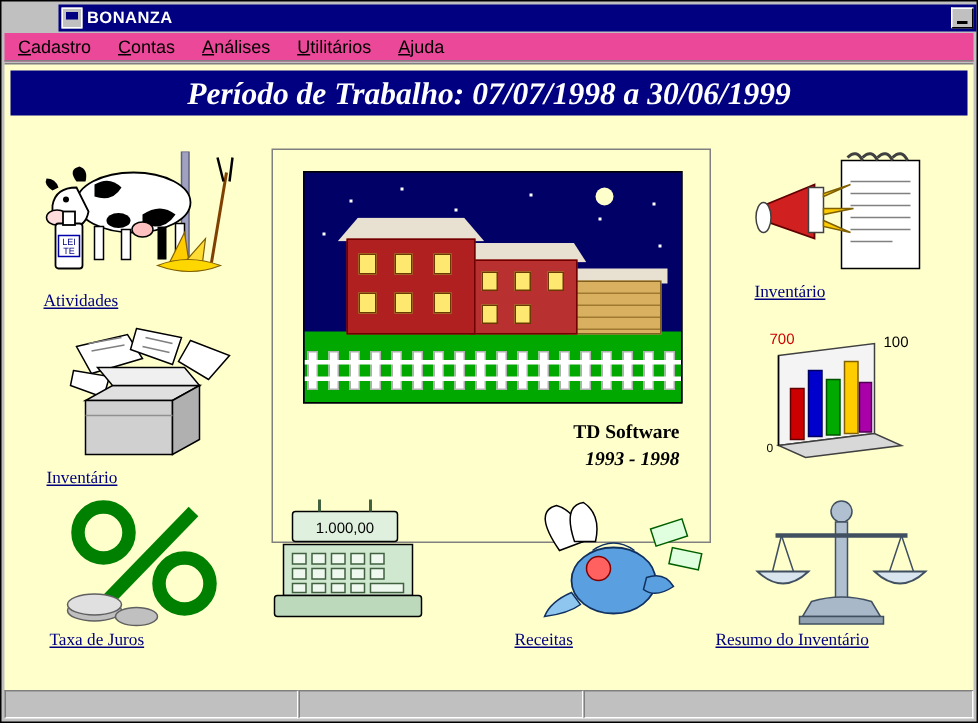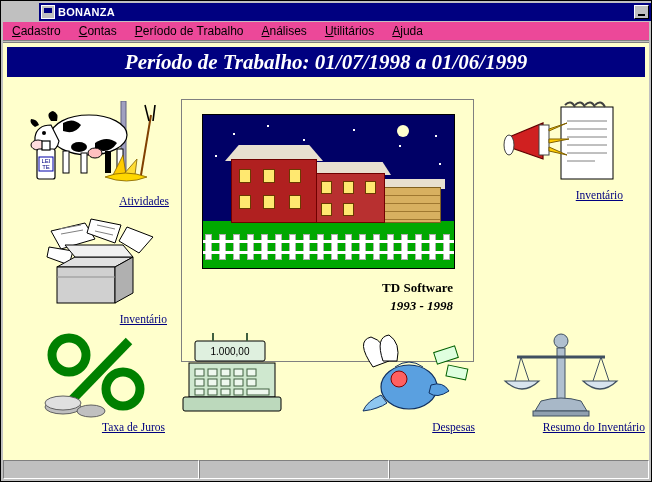--- a/index.html
+++ b/index.html
@@ -132,21 +132,21 @@
     font-weight: bold;
     font-size: 21px;
     display: flex;
     align-items: center;
     justify-content: center;
     box-sizing: border-box;
   }
   
   .icon-item {
     position: absolute;
-    text-align: right;
+    text-align: left;
   }
   .icon-label {
     font-size: 11.5px;
     color: #000080;
     text-decoration: underline;
     white-space: nowrap;
     margin-top: 2px;
     font-family: "Liberation Serif", serif;
   }
   .art {
@@ -259,29 +259,28 @@
     <div class="title-buttons">
       <div class="tbtn tbtn-min"></div>
       <div class="tbtn tbtn-max"></div>
       <div class="tbtn tbtn-close">×</div>
     </div>
   </div>
 
   <div class="menu-bar">
     <div class="menu-item"><u>C</u><span>adastro</span></div>
     <div class="menu-item"><u>C</u><span>ontas</span></div>
-    <div class="menu-item"><u>P</u><span>eríodo de Trabalho</span></div>
     <div class="menu-item"><u>A</u><span>nálises</span></div>
     <div class="menu-item"><u>U</u><span>tilitários</span></div>
     <div class="menu-item"><u>A</u><span>juda</span></div>
   </div>
 
   <div class="client">
 
-    <div class="period-banner">Período de Trabalho: 01/07/1998 a 01/06/1999</div>
+    <div class="period-banner">Período de Trabalho: 07/07/1998 a 30/06/1999</div>
 
     <div class="center-panel">
       <div class="picture">
         <div class="sky"></div>
         <div class="moon"></div>
         <div class="star" style="left:30px; top:18px;"></div>
         <div class="star" style="left:64px; top:10px;"></div>
         <div class="star" style="left:100px; top:24px;"></div>
         <div class="star" style="left:150px; top:14px;"></div>
         <div class="star" style="left:196px; top:30px;"></div>
@@ -465,21 +464,21 @@
           <path d="M52 34 q14 -10 28 0" fill="none" stroke="#103060"></path>
           <circle cx="56" cy="46" r="8" fill="#ff6060" stroke="#800000"></circle>
           <path d="M88 52 q12 -4 18 6 q-12 8 -20 2 z" fill="#5aa0e0" stroke="#103060"></path>
 
           <rect x="92" y="16" width="22" height="12" fill="#dfffdf" stroke="#006000" transform="rotate(-18 103 22)"></rect>
           <rect x="104" y="34" width="20" height="11" fill="#dfffdf" stroke="#006000" transform="rotate(12 114 39)"></rect>
 
           <path d="M38 62 q-14 6 -18 16 q16 -2 24 -8 z" fill="#8ec6f0" stroke="#103060"></path>
         </svg>
       </div>
-      <div class="icon-label">Despesas</div>
+      <div class="icon-label">Receitas</div>
     </div>
 
     <div class="icon-item" style="left:500px; top:58px; width:120px;">
       <div class="art" style="width:120px; height:86px;">
         <svg width="120" height="86" viewBox="0 0 120 86">
 
           <rect x="58" y="6" width="52" height="72" fill="#ffffff" stroke="#000000"></rect>
           <g stroke="#808080">
             <line x1="64" y1="20" x2="104" y2="20"></line>
               <line x1="64" y1="28" x2="104" y2="28"></line>
@@ -501,20 +500,37 @@
           <ellipse cx="6" cy="44" rx="5" ry="10" fill="#ffffff" stroke="#404040"></ellipse>
           <path d="M46 30 l18 -8 l-18 6 z" fill="#ffcc00" stroke="#806000"></path>
           <path d="M46 38 l20 0 l-20 4 z" fill="#ffcc00" stroke="#806000"></path>
           <path d="M46 46 l18 8 l-18 -4 z" fill="#ffcc00" stroke="#806000"></path>
         </svg>
       </div>
       <div class="icon-label">Inventário</div>
     </div>
 
     <div class="icon-item" style="left:502px; top:172px; width:116px;">
+      <div class="art" style="width:116px; height:96px;">
+        <svg width="116" height="96" viewBox="0 0 116 96">
+          <text x="8" y="14" font-size="10" fill="#cc0000" font-family="Liberation Sans, sans-serif">700</text>
+          <text x="84" y="16" font-size="10" fill="#000000" font-family="Liberation Sans, sans-serif">100</text>
+
+          <polygon points="14,22 78,14 78,74 14,82" fill="#f4f4f4" stroke="#404040"></polygon>
+          <polygon points="14,82 78,74 96,82 32,90" fill="#d8d8d8" stroke="#404040"></polygon>
+
+          <rect x="22" y="44" width="9" height="34" fill="#cc0000" stroke="#600000"></rect>
+          <rect x="34" y="32" width="9" height="44" fill="#0000cc" stroke="#000060"></rect>
+          <rect x="46" y="38" width="9" height="37" fill="#00aa00" stroke="#005000"></rect>
+          <rect x="58" y="26" width="9" height="48" fill="#ffcc00" stroke="#806000"></rect>
+          <rect x="68" y="40" width="8" height="33" fill="#aa00aa" stroke="#500050"></rect>
+          <line x1="14" y1="22" x2="14" y2="82" stroke="#000000"></line>
+          <text x="6" y="86" font-size="8" fill="#000000" font-family="Liberation Sans, sans-serif">0</text>
+        </svg>
+      </div>
     </div>
 
     <div class="icon-item" style="left:474px; top:288px; width:168px;">
       <div class="art" style="width:168px; height:88px;">
         <svg width="168" height="88" viewBox="0 0 168 88">
 
           <circle cx="84" cy="10" r="7" fill="#b0c0d0" stroke="#405060"></circle>
           <rect x="80" y="17" width="8" height="52" fill="#b0c0d0" stroke="#405060"></rect>
           <line x1="40" y1="26" x2="128" y2="26" stroke="#405060" stroke-width="3"></line>
 

